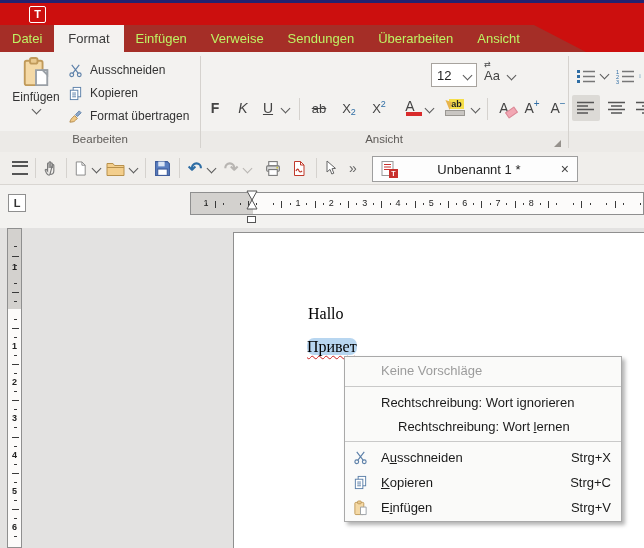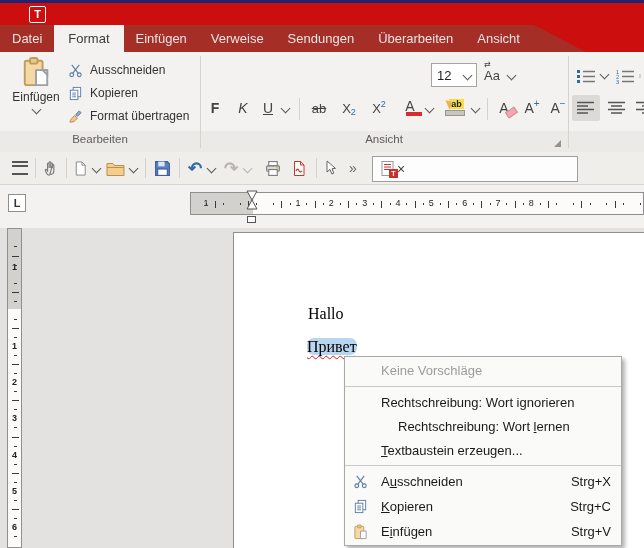--- a/index.html
+++ b/index.html
@@ -14,21 +14,21 @@
   .titlebar{left:0;top:3px;width:644px;height:22px;background:#CC0F0E;display:flex;align-items:center;}
   .app-icon{width:15px;height:15px;border:1.6px solid #fff;border-radius:2px;margin-left:29px;
     display:flex;align-items:center;justify-content:center;color:#fff;font-size:11px;font-weight:bold;}
   .wtitle{color:#fff;font-size:13px;margin-left:12px;}
 
   
   .menubar{left:0;top:25px;width:644px;height:27px;background:#CC0F0E;}
   .menubar-dark{position:absolute;left:0;top:0;width:644px;height:27px;background:#A52E27;
     clip-path:polygon(0 0,534px 0,586px 27px,0 27px);}
   .mtabs{position:absolute;left:0;top:0;height:27px;display:flex;align-items:stretch;}
-  .mtab{color:#e5e5e5;font-size:13px;display:flex;align-items:center;padding:0 12px;white-space:nowrap;}
+  .mtab{color:#bef264;font-size:13px;display:flex;align-items:center;padding:0 12px;white-space:nowrap;}
   .mtab.active{background:#F4F2F0;color:#3a3a3a;padding:0 14px;}
 
   
   .ribbon{left:0;top:52px;width:644px;height:100px;background:#F3F2F0;}
   .grp-strip{position:absolute;left:0;top:79px;width:644px;height:21px;background:#ECEAE7;}
   .grp-label{position:absolute;top:81px;font-size:11.5px;color:#5E5B58;text-align:center;}
   .vsep{position:absolute;background:#D5D2CE;width:1px;}
   .rvsep{top:4px;height:92px;}
 
   .paste-btn{position:absolute;left:10px;top:4px;width:52px;height:72px;display:flex;flex-direction:column;align-items:center;}
@@ -347,20 +347,21 @@
       </div>
 
     <div class="doc-tab">
       <span class="tab-ic">
         <svg width="14" height="16" viewBox="0 0 14 16">
           <rect x="1" y="0.5" width="11" height="14" fill="#fff" stroke="#999"></rect>
           <path d="M3 3.5h7M3 6h7M3 8.5h5" stroke="#C9302C" stroke-width="1"></path>
         </svg>
         <span class="badge">T</span>
       </span>
+      <span class="lbl">Unbenannt 1 *</span>
       <span class="x">×</span>
     </div>
   </div>
 
   <div class="abs ruler-row">
     <div class="tabsel">
         <span>L</span>
       </div>
     <div class="hruler" id="hruler">
       <div class="hmargin"></div>
@@ -475,25 +476,20 @@
     <div class="cm-item" style="height:24px;">
       <span class="cm-ic"></span>
       <span class="cm-label"><span>Rechtschreibung: Wort ignorieren</span><span class="mn"></span><span></span></span>
       <span class="cm-sc"></span>
     </div>
     <div class="cm-item" style="height:24px;gap:37px;">
       <span class="cm-ic"></span>
       <span class="cm-label"><span>Rechtschreibung: Wort </span><span class="mn">l</span><span>ernen</span></span>
       <span class="cm-sc"></span>
     </div>
-    <div class="cm-item" style="height:24px;">
-      <span class="cm-ic"></span>
-      <span class="cm-label"><span></span><span class="mn">T</span><span>extbaustein erzeugen...</span></span>
-      <span class="cm-sc"></span>
-    </div>
     <div class="cm-sep"></div>
     <div class="cm-item">
       <span class="cm-ic">
         <svg width="15" height="15" viewBox="0 0 16 16" fill="none" stroke="#5B7FA8" stroke-width="1.2">
           <path d="M4 2l7 9M12 2L5 11"></path>
             <circle cx="4" cy="12.5" r="2"></circle>
             <circle cx="12" cy="12.5" r="2"></circle>
         </svg>
       </span>
       <span class="cm-label"><span>A</span><span class="mn">u</span><span>sschneiden</span></span>

